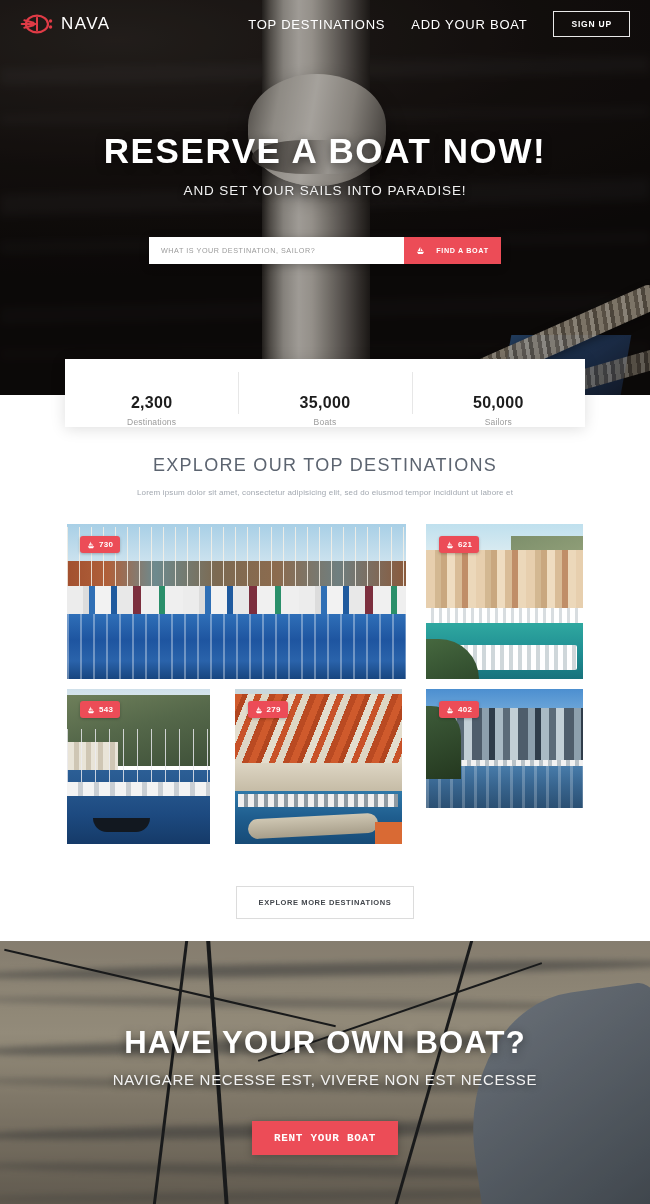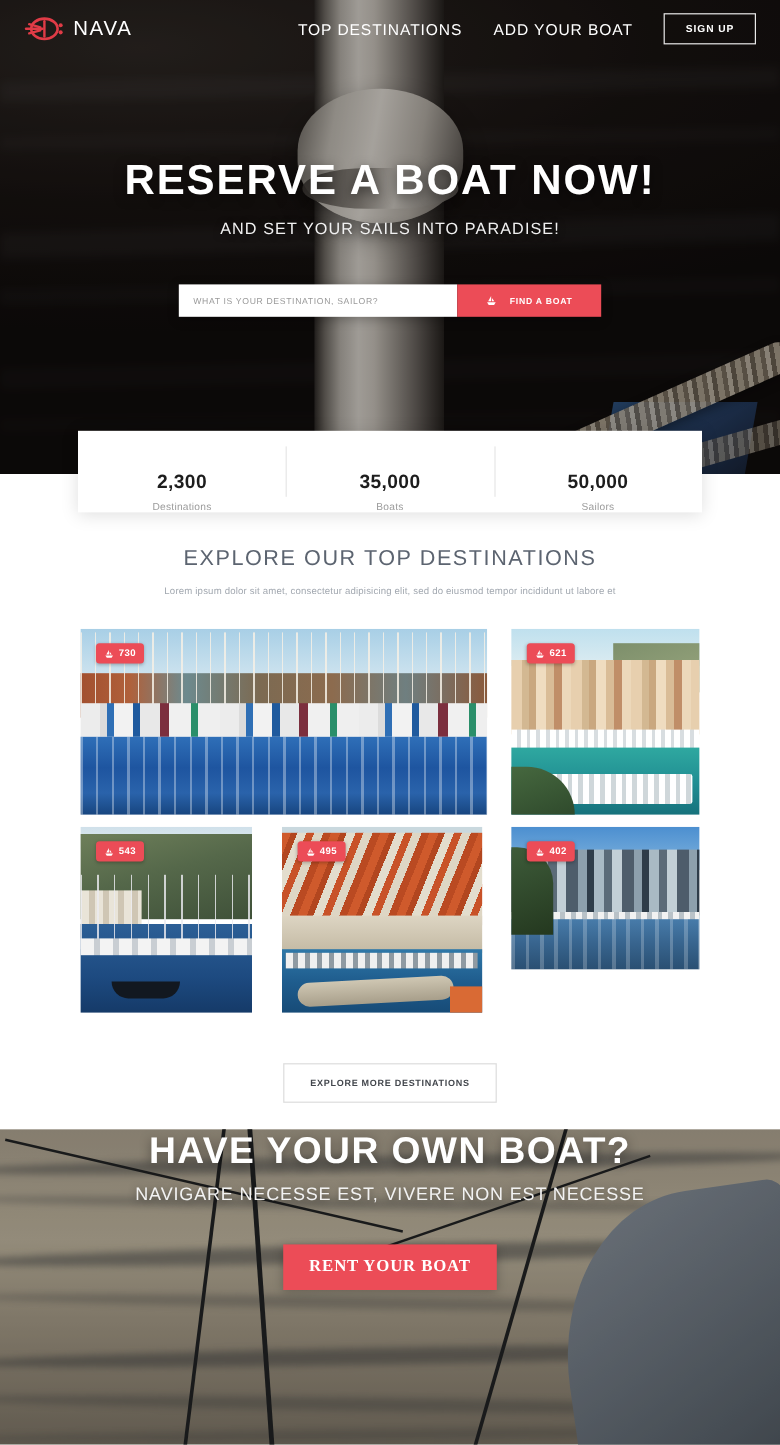--- a/index.html
+++ b/index.html
@@ -122,21 +122,21 @@
     margin-top:39px; display:flex; width:352px; height:27px;
     box-shadow:0 2px 10px rgba(0,0,0,.28);
   }
   .search-input{
     flex:1; border:none; outline:none; background:#fff;
     padding:0 12px; font-size:7.2px; letter-spacing:.55px;
     color:#4a4a4a; font-family:inherit;
   }
   .search-input::placeholder{ color:#9a9a9a; letter-spacing:.55px; }
   .find-btn{
-    width:120px; border:none; background:#ec4c57; color:#fff; cursor:pointer;
+    width:97px; border:none; background:#ec4c57; color:#fff; cursor:pointer;
     display:flex; align-items:center; justify-content:center; gap:11px;
     font-size:7.2px; font-weight:700; letter-spacing:.65px; font-family:inherit;
   }
   .boat-glyph{ width:9px; height:9px; display:block; }
 
   
   .stats{
     position:absolute; left:65px; top:359px; width:520px; height:68px;
     background:#fff; display:flex; z-index:8;
     box-shadow:0 2px 14px rgba(0,0,0,.13);
@@ -293,29 +293,29 @@
   .rig4{ left:0px;   top:46px;  width:340px; height:2px; transform:rotate(13deg); }
   .rig5{ left:250px; top:70px;  width:300px; height:2px; transform:rotate(-19deg); }
   .sailcloth{
     position:absolute; right:-30px; top:52px; width:210px; height:240px;
     background:linear-gradient(150deg,#7d8792 0%,#646e79 40%,#4e5862 75%,#3d464f 100%);
     border-radius:56% 12% 40% 14%/62% 22% 46% 18%;
     transform:rotate(-8deg);
   }
   .cta-tint{ position:absolute; inset:0; background:rgba(45,42,38,.22); }
   .cta-copy{ position:absolute; inset:0; display:flex; flex-direction:column;
-    align-items:center; z-index:4; }
+    align-items:center; padding-top:84px; z-index:4; }
   .cta-title{ color:#fff; font-size:31px; font-weight:700; letter-spacing:1.2px;
     text-shadow:0 2px 10px rgba(0,0,0,.42); white-space:nowrap; }
   .cta-sub{ color:#f2f2f2; font-size:15px; font-weight:400; letter-spacing:.7px;
     margin-top:10px; text-shadow:0 1px 7px rgba(0,0,0,.45); white-space:nowrap; }
   .rent-btn{
     margin-top:33px; background:#ec4c57; border:none; color:#fff;
-    font-size:14px; font-weight:700; letter-spacing:.7px;
-    padding:11px 22px; cursor:pointer; font-family:Liberation Serif, serif;
+    font-size:11px; font-weight:700; letter-spacing:.7px;
+    padding:11px 22px; cursor:pointer; font-family:Liberation Mono, monospace;
     box-shadow:0 2px 8px rgba(0,0,0,.25);
   }
 </style>
 </head>
 <body>
 
 <div class="page">
 
   <section class="hero">
     <div class="hero-photo">
@@ -470,21 +470,21 @@
             <div class="dock"></div>
           <div class="mole"></div>
             <div class="edge"></div>
         </div>
         <div class="badge">
           <svg class="boat-glyph" viewBox="0 0 16 16">
             <path d="M7.6 1.2 L7.6 9 L3.2 9 Z" fill="#fff"></path>
             <path d="M8.8 4.2 L8.8 9 L12.2 9 Z" fill="#fff"></path>
             <path d="M1.6 10.4 L14.4 10.4 L12 14.4 L4 14.4 Z" fill="#fff"></path>
           </svg>
-          <span>495</span>
+          <span>279</span>
         </div>
       </div>
 
       <div class="tile t5">
         <div class="ph p5">
           <div class="sky"></div>
             <div class="towers"></div>
           <div class="water"></div>
             <div class="refl"></div>
           <div class="shore"></div>

